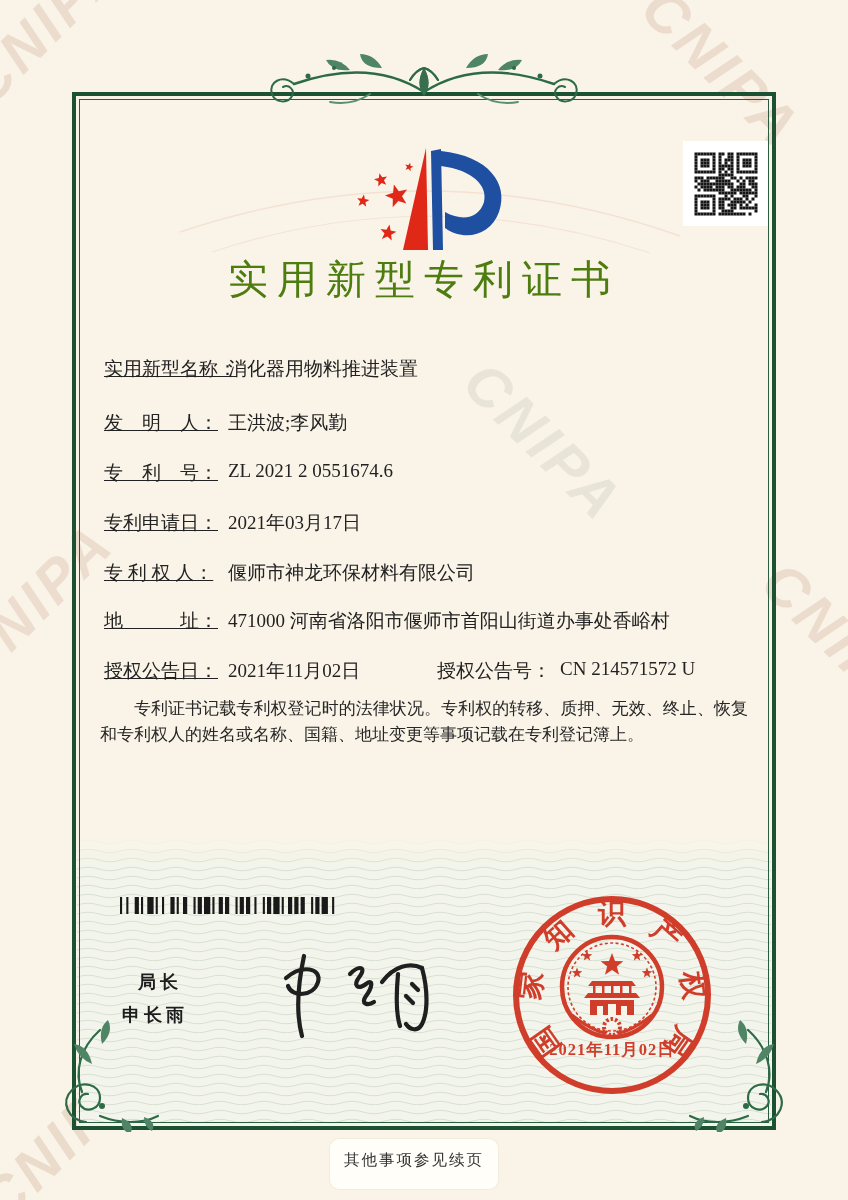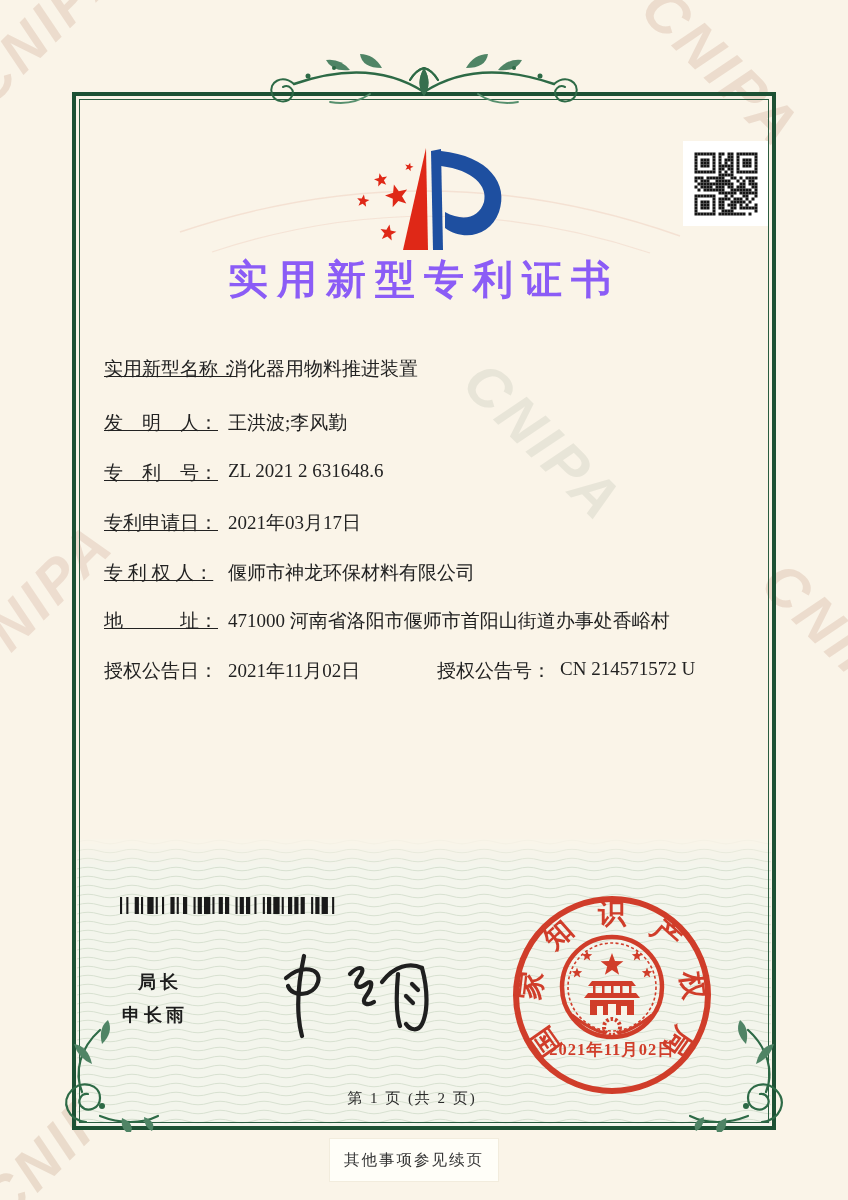--- a/index.html
+++ b/index.html
@@ -28,39 +28,39 @@
   #waves{left:77px;top:834px;z-index:1}
   #logo{left:333px;top:138px;z-index:2}
   #barcode{left:120px;top:897px;z-index:2}
   #sig{left:246px;top:944px;z-index:4}
   #sealSvg{left:502px;top:883px;z-index:5;opacity:.95}
   .qrbox{position:absolute;left:683px;top:141px;width:86px;height:85px;background:#ffffff;
          z-index:2;display:flex;align-items:center;justify-content:center;}
   
   .cert-no{position:absolute;left:104px;top:148px;font-size:19px;letter-spacing:2px;z-index:2;}
   .title{position:absolute;left:72px;top:252px;width:704px;text-align:center;font-size:40px;
-         font-weight:700;letter-spacing:9px;z-index:2;color:#8b5cf6;}
+         font-weight:400;letter-spacing:9px;z-index:2;color:#4d7c0f;}
   .fieldrow{position:absolute;left:104px;z-index:2;font-size:19px;white-space:nowrap;height:26px;text-decoration:underline;}
   .fieldrow .val{position:absolute;left:124px;top:0;white-space:nowrap;}
   .r1{top:356px}.r2{top:410px}.r3{top:460px}.r4{top:510px}.r5{top:560px}.r6{top:608px}
-  .grantrow{position:absolute;left:104px;top:658px;width:660px;z-index:2;font-size:19px;white-space:nowrap;}
+  .grantrow{position:absolute;left:104px;top:658px;width:660px;z-index:2;font-size:19px;white-space:nowrap;text-decoration:underline;}
   .grantrow .gval1{position:absolute;left:124px;top:0}
   .grantrow .glab2{position:absolute;left:333px;top:0}
   .grantrow .gval2{position:absolute;left:456px;top:0}
   .paras{position:absolute;left:100px;top:696px;width:648px;z-index:2;}
   .paras p{margin:0;font-size:17px;line-height:25.5px;text-align:justify;text-indent:2em;color:#262626;}
   .officer-title{position:absolute;left:122px;top:970px;z-index:2;
      font-family:"Liberation Sans","DejaVu Sans",sans-serif;font-weight:700;font-size:18px;letter-spacing:4px;color:#1d1d1d;margin-left:16px;}
   .officer-name{position:absolute;left:122px;top:1003px;z-index:2;
      font-family:Liberation Sans, sans-serif;font-weight:700;font-size:18px;letter-spacing:4px;color:#1d1d1d;}
   .pageinfo{position:absolute;left:292px;top:1089px;width:240px;text-align:center;font-size:15px;
             letter-spacing:2px;z-index:2;color:#2b2b2b;}
-  .contbox{position:absolute;left:330px;top:1139px;width:168px;height:42px;background:#fffef8;
+  .contbox{position:absolute;left:330px;top:1139px;width:168px;height:50px;background:#fffef8;
            z-index:2;text-align:center;line-height:42px;font-size:15.5px;letter-spacing:2px;color:#333;
-           box-shadow:0 0 0 1px #f2ecdd;}
+           box-shadow:0 0 0 1px #f2ecdd;border-radius:9px;}
 </style>
 </head>
 <body>
 
 <div class="page">
 
   <span class="wm wm1">CNIPA</span>
   <span class="wm wm2">CNIPA</span>
   <span class="wm wm3">CNIPA</span>
   <span class="wm wm4">CNIPA</span>
@@ -462,21 +462,21 @@
   <div class="fieldrow r1">
     <span class="lab">实用新型名称：</span>
     <span class="val">消化器用物料推进装置</span>
   </div>
   <div class="fieldrow r2">
     <span class="lab">发　明　人：</span>
     <span class="val">王洪波;李风勤</span>
   </div>
   <div class="fieldrow r3">
     <span class="lab">专　利　号：</span>
-    <span class="val">ZL 2021 2 631648.6</span>
+    <span class="val">ZL 2021 2 0551674.6</span>
   </div>
   <div class="fieldrow r4">
     <span class="lab">专利申请日：</span>
     <span class="val">2021年03月17日</span>
   </div>
   <div class="fieldrow r5">
     <span class="lab">专 利 权 人：</span>
     <span class="val">偃师市神龙环保材料有限公司</span>
   </div>
   <div class="fieldrow r6">
@@ -485,20 +485,21 @@
   </div>
 
   <div class="grantrow">
     <span class="glab1">授权公告日：</span>
     <span class="gval1">2021年11月02日</span>
     <span class="glab2">授权公告号：</span>
     <span class="gval2">CN 214571572 U</span>
   </div>
 
   <div class="paras">
+    <p>专利证书记载专利权登记时的法律状况。专利权的转移、质押、无效、终止、恢复和专利权人的姓名或名称、国籍、地址变更等事项记载在专利登记簿上。</p>
   </div>
 
   <svg id="barcode" class="svgabs" width="216" height="17">
       <rect x="0.0" y="0" width="2.1" height="17" fill="#191919"></rect>
       <rect x="6.3" y="0" width="2.1" height="17" fill="#191919"></rect>
       <rect x="14.7" y="0" width="4.2" height="17" fill="#191919"></rect>
       <rect x="21.0" y="0" width="2.1" height="17" fill="#191919"></rect>
       <rect x="27.3" y="0" width="6.300000000000001" height="17" fill="#191919"></rect>
       <rect x="35.7" y="0" width="2.1" height="17" fill="#191919"></rect>
       <rect x="42.0" y="0" width="2.1" height="17" fill="#191919"></rect>
@@ -574,16 +575,15 @@
         <text x="0" y="0" text-anchor="middle" fill="#cf3420" font-size="28" font-weight="bold" font-family="Liberation Serif, serif" transform="translate(38.5,103.6) rotate(-83.3)">家</text>
         <text x="0" y="0" text-anchor="middle" fill="#cf3420" font-size="28" font-weight="bold" font-family="Liberation Serif, serif" transform="translate(62.1,58.2) rotate(-41.7)">知</text>
         <text x="0" y="0" text-anchor="middle" fill="#cf3420" font-size="28" font-weight="bold" font-family="Liberation Serif, serif" transform="translate(110.0,40.0) rotate(0.0)">识</text>
         <text x="0" y="0" text-anchor="middle" fill="#cf3420" font-size="28" font-weight="bold" font-family="Liberation Serif, serif" transform="translate(157.9,58.2) rotate(41.7)">产</text>
         <text x="0" y="0" text-anchor="middle" fill="#cf3420" font-size="28" font-weight="bold" font-family="Liberation Serif, serif" transform="translate(181.5,103.6) rotate(83.3)">权</text>
         <text x="0" y="0" text-anchor="middle" fill="#cf3420" font-size="28" font-weight="bold" font-family="Liberation Serif, serif" transform="translate(169.0,153.3) rotate(125.0)">局</text>
       </g>
     <text x="110" y="172" text-anchor="middle" font-size="16.5" font-weight="bold" fill="#cf3420" letter-spacing="1" font-family="Liberation Serif, serif">2021年11月02日</text>
   </svg>
 
-  <div class="pageinfo">第 1 页 (共 2 页)</div>
   <div class="contbox">其他事项参见续页</div>
 
 </div>
 
 </body></html>

